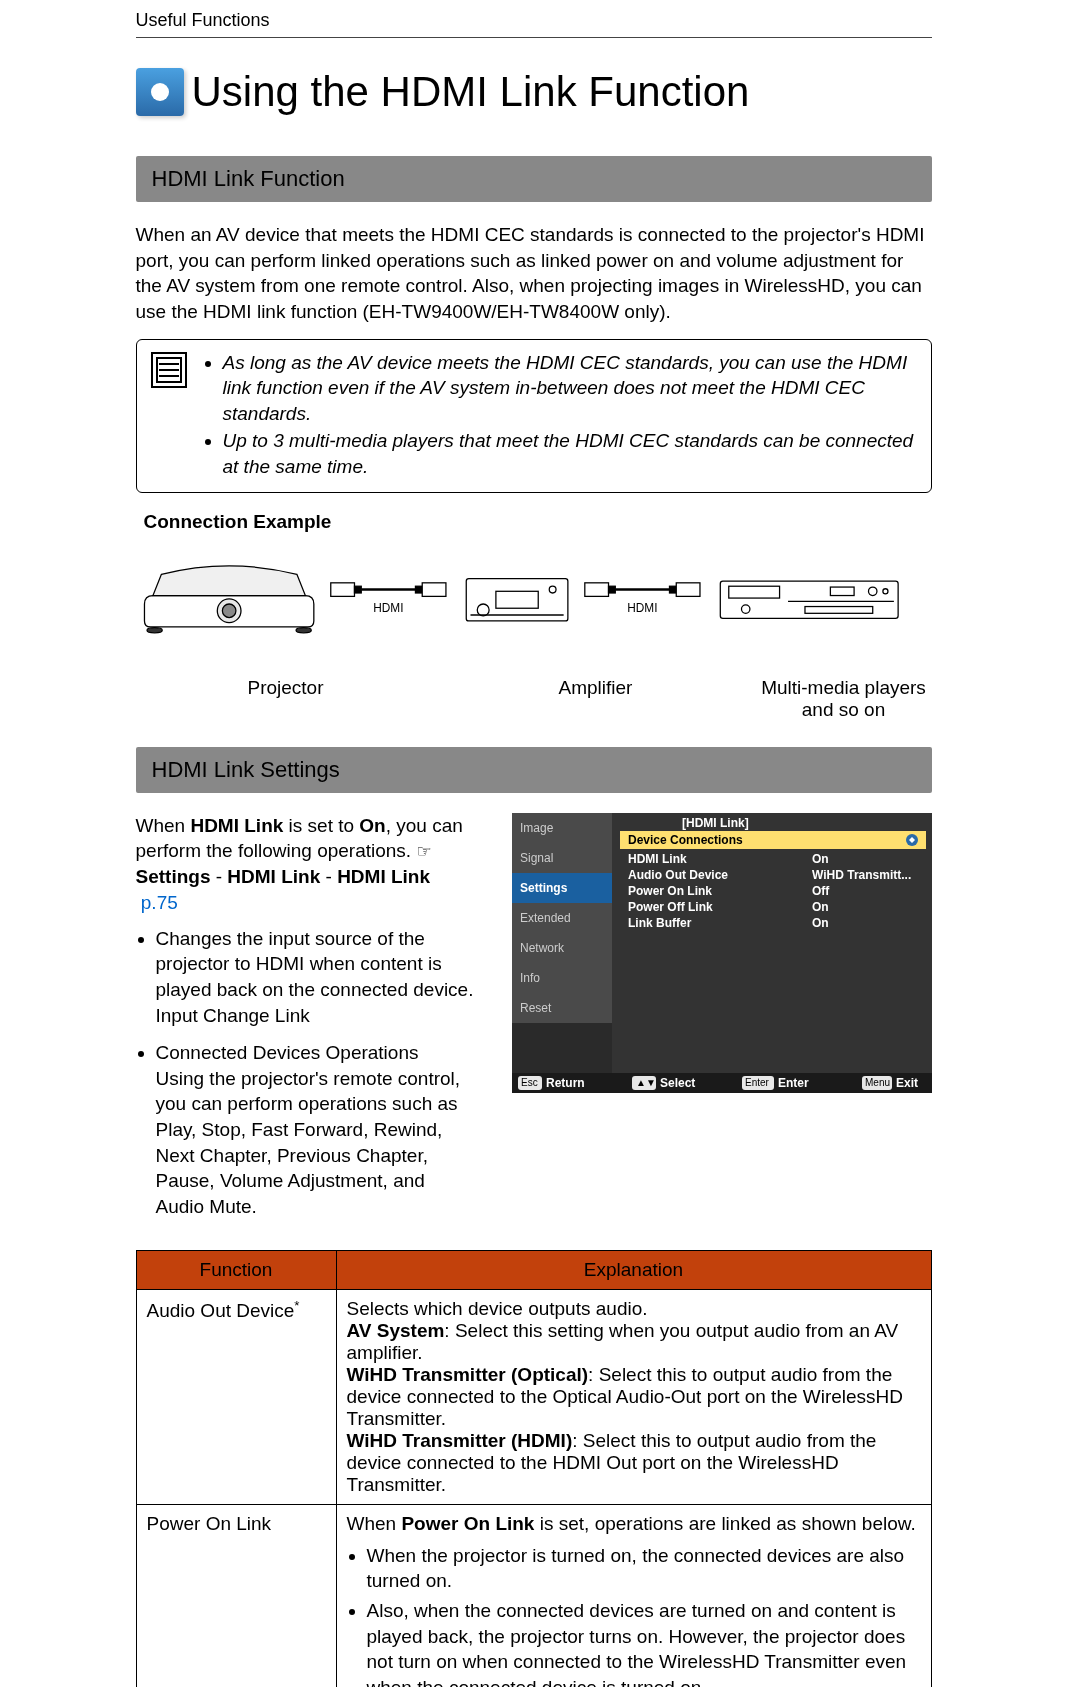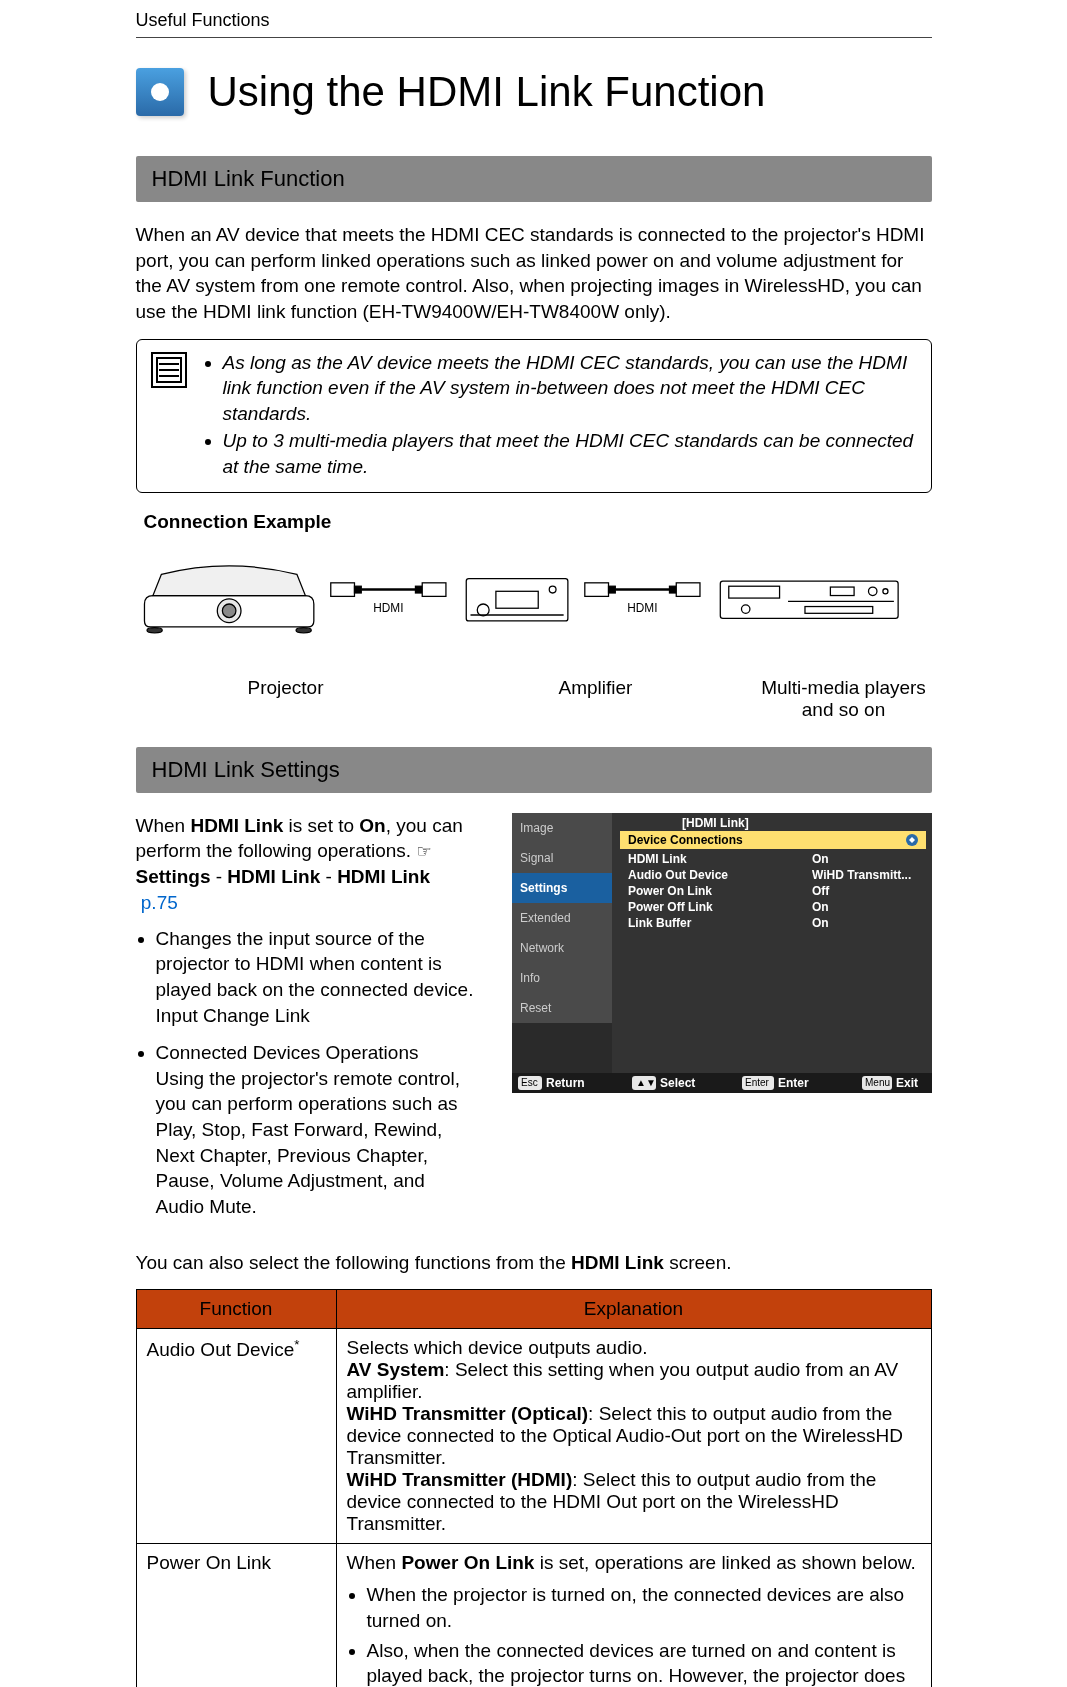--- a/index.html
+++ b/index.html
@@ -20,21 +20,21 @@
     margin-bottom: 6px;
   }
   .hr-top {
     border: none;
     border-top: 1px solid #444;
     margin: 0 0 30px 0;
   }
   .title-row {
     display: flex;
     align-items: center;
-    gap: 24px;
+    gap: 8px;
     margin-bottom: 40px;
   }
   .title-icon {
     width: 48px;
     height: 48px;
     background: linear-gradient(#4aa0e0, #2a6aa8);
     border-radius: 4px;
     display: flex;
     align-items: center;
     justify-content: center;
@@ -333,23 +333,20 @@
           <text class="ms-text-w" x="266" y="274">Enter</text>
 
           <rect class="ms-key" x="350" y="263" width="30" height="14" rx="3"></rect>
           <text class="ms-key-text" x="353" y="273">Menu</text>
           <text class="ms-text-w" x="384" y="274">Exit</text>
         </g>
       </svg>
     </div>
   </div>
 
-  <div class="body-text">
-    <span>You can also select the following functions from the </span><span class="bold">HDMI Link</span><span> screen.</span>
-  </div>
 
   <table class="func-table">
     <thead>
       <tr>
         <th>Function</th>
         <th>Explanation</th>
       </tr>
     </thead>
     <tbody>
       <tr>

